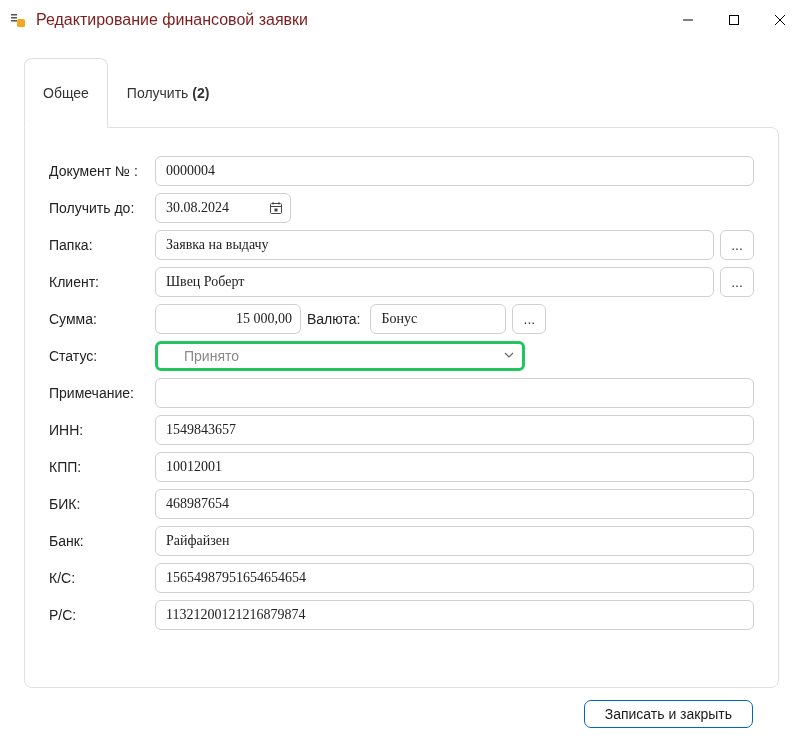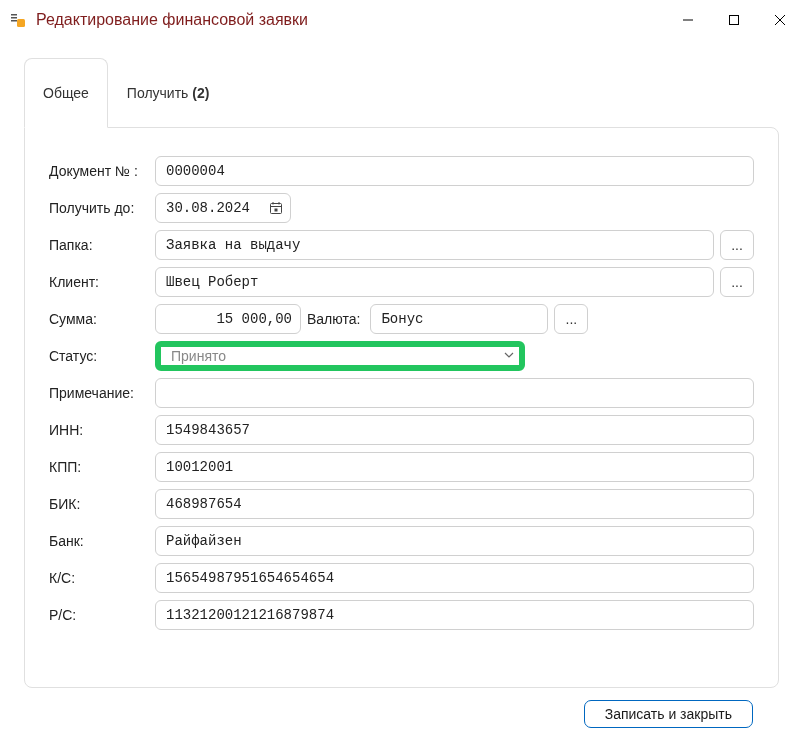--- a/index.html
+++ b/index.html
@@ -112,35 +112,35 @@
     }
     .input {
       height: 30px;
       border: 1px solid #d0d0d0;
       border-radius: 6px;
       padding: 0 10px;
       font-size: 14px;
       color: #222;
       background: #fff;
       outline: none;
-      font-family: Liberation Mono, monospace;
+      font-family: Liberation Serif, serif;
     }
     .input.full {
       flex: 1;
     }
     .input.date {
       width: 136px;
     }
     .input.amount {
       width: 146px;
       text-align: right;
       padding-right: 8px;
     }
     .input.currency {
-      width: 178px;
+      width: 136px;
     }
     .date-wrapper {
       position: relative;
       display: inline-flex;
       align-items: center;
     }
     .date-icon-btn {
       position: absolute;
       right: 6px;
       top: 50%;
@@ -172,23 +172,23 @@
       color: #222;
       margin: 0 4px 0 0;
     }
     .select-wrapper {
       position: relative;
       width: 370px;
     }
     .select {
       width: 100%;
       height: 30px;
-      border: 6px solid #22c55e;
+      border: 3px solid #22c55e;
       border-radius: 6px;
-      padding: 0 30px 0 10px;
+      padding: 0 30px 0 26px;
       font-size: 14px;
       color: #888;
       background: #fff;
       appearance: none;
       outline: none;
       font-family: inherit;
       cursor: pointer;
     }
     .select-chevron {
       position: absolute;

